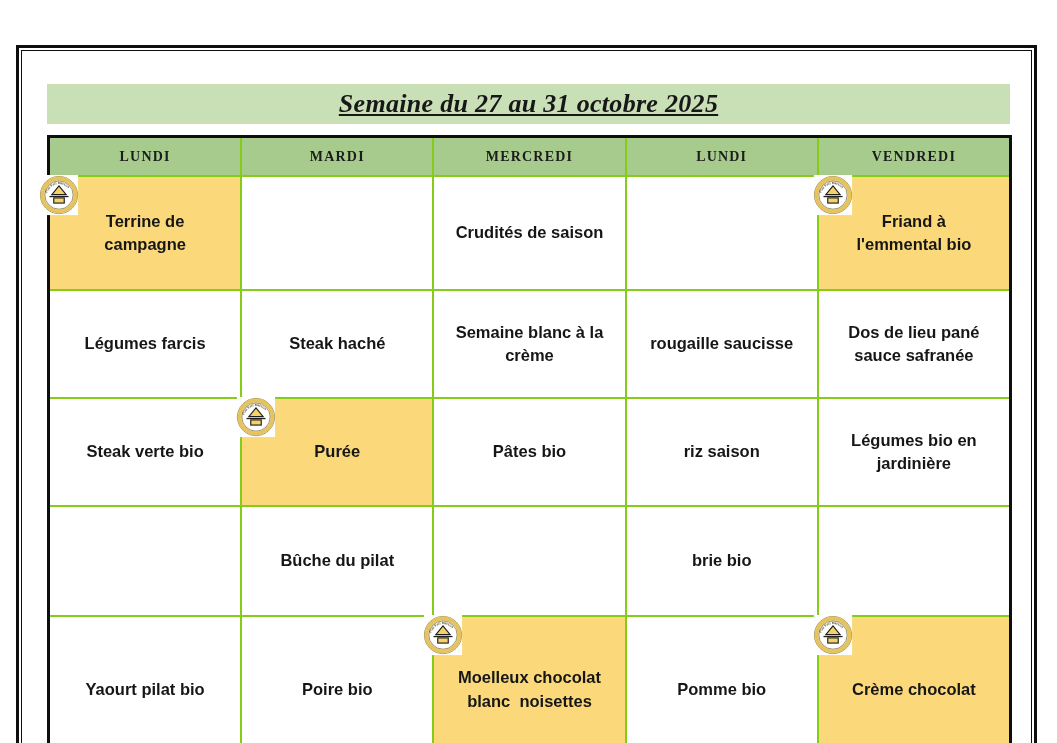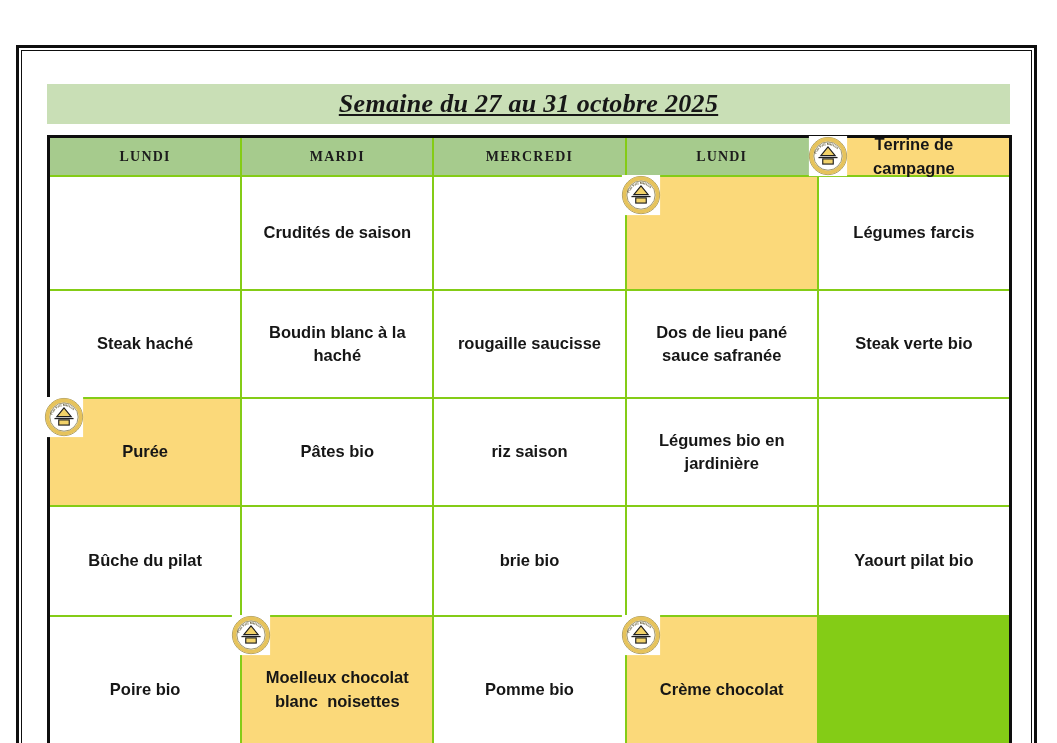--- a/index.html
+++ b/index.html
@@ -66,20 +66,21 @@
   <div class="banner">
     <div class="title">Semaine du 27 au 31 octobre 2025</div>
   </div>
 
   <div class="menu-table">
 
     <div class="day-cell">LUNDI</div>
     <div class="day-cell">MARDI</div>
     <div class="day-cell">MERCREDI</div>
     <div class="day-cell">LUNDI</div>
+    <div class="day-cell">VENDREDI</div>
 
     <div class="cell hl">
       <svg class="badge shift-left" viewBox="0 0 44 44">
         <rect x="2" y="0" width="40" height="42" fill="#ffffff"></rect>
         <circle cx="22" cy="21" r="19.5" fill="#ffffff" stroke="#8a7a3a" stroke-width="0.8"></circle>
         <circle cx="22" cy="21" r="17.3" fill="none" stroke="#E6C35C" stroke-width="4"></circle>
         <circle cx="22" cy="21" r="14.8" fill="none" stroke="#6f6430" stroke-width="0.7"></circle>
         <path id="arc0" d="M 9.5 22 A 12.5 12.5 0 0 1 34.5 22" fill="none"></path>
         <text font-size="3.6" fill="#5d5530" font-family="Liberation Sans, sans-serif">
           <textPath href="#arc0" startOffset="8%">Plat Fait Maison</textPath>
@@ -106,30 +107,31 @@
         <circle cx="22" cy="21" r="17.3" fill="none" stroke="#E6C35C" stroke-width="4"></circle>
         <circle cx="22" cy="21" r="14.8" fill="none" stroke="#6f6430" stroke-width="0.7"></circle>
         <path id="arc1" d="M 9.5 22 A 12.5 12.5 0 0 1 34.5 22" fill="none"></path>
         <text font-size="3.6" fill="#5d5530" font-family="Liberation Sans, sans-serif">
           <textPath href="#arc1" startOffset="8%">Plat Fait Maison</textPath>
         </text>
         <polygon points="22,11.5 14.5,20.5 29.5,20.5" fill="#F2D269" stroke="#1f1f1f" stroke-width="1.2"></polygon>
         <line x1="12" y1="22.6" x2="32" y2="22.6" stroke="#1f1f1f" stroke-width="1.3"></line>
         <rect x="16.5" y="24" width="11" height="5.4" fill="#F2D269" stroke="#1f1f1f" stroke-width="1.2"></rect>
       </svg>
+      <span>Friand à l'emmental bio</span>
     </div>
 
     <div class="cell">
       <span>Légumes farcis</span>
     </div>
     <div class="cell">
       <span>Steak haché</span>
     </div>
     <div class="cell">
-      <span>Boudin blanc à la haché</span>
+      <span>Semaine blanc à la crème</span>
     </div>
     <div class="cell">
       <span>rougaille saucisse</span>
     </div>
     <div class="cell">
       <span>Dos de lieu pané sauce safranée</span>
     </div>
 
     <div class="cell">
       <span>Steak verte bio</span>

